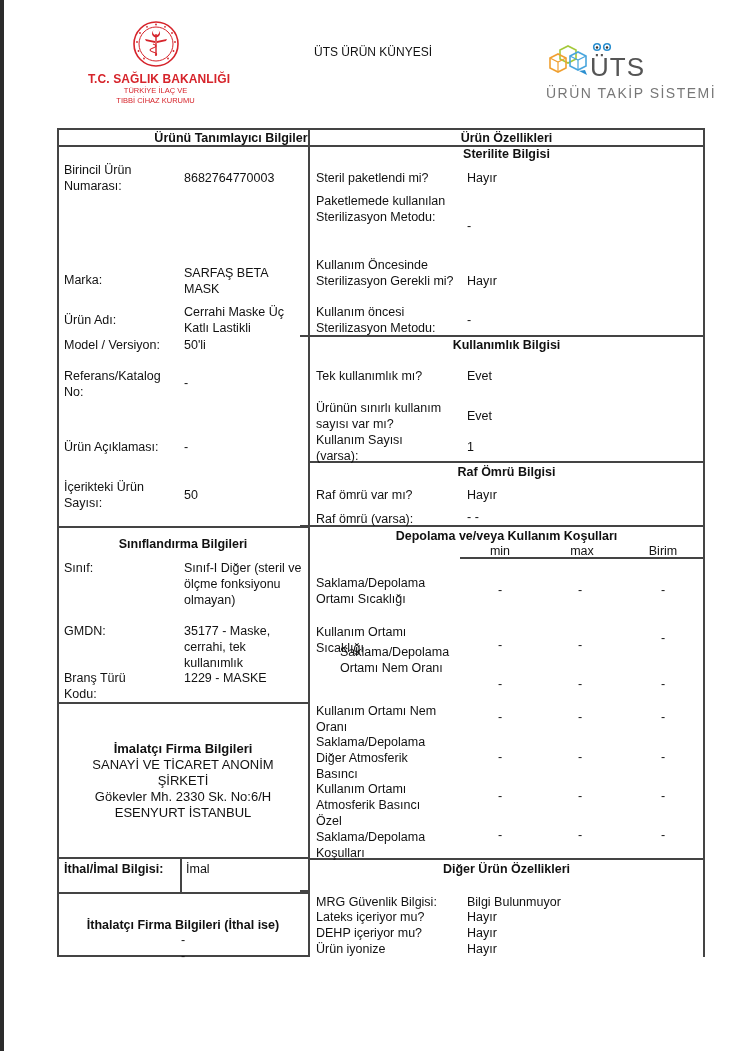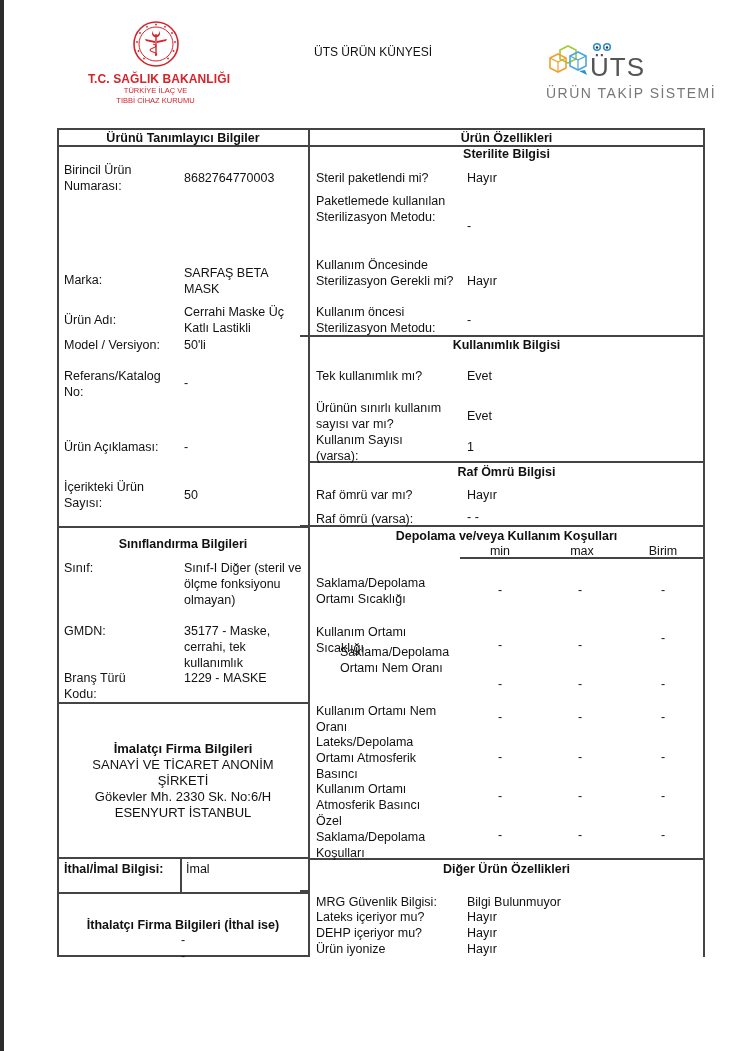--- a/index.html
+++ b/index.html
@@ -100,21 +100,21 @@
 
 <div class="line hline" style="left:308px; top:335px; width:396px;"></div>
 <div class="line hline" style="left:308px; top:461px; width:396px;"></div>
 <div class="line hline" style="left:300px; top:525px; width:404px;"></div>
 <div class="line hline" style="left:460px; top:557px; width:244px;"></div>
 <div class="line hline" style="left:308px; top:858px; width:396px;"></div>
 <div class="line hline" style="left:300px; top:702px; width:9px;"></div>
 <div class="line hline" style="left:300px; top:890px; width:9px;"></div>
 <div class="line hline" style="left:300px; top:335px; width:9px;"></div>
 
-<div class="abs hdr" style="left:58px; top:130px; width:250px;">Ürünü Tanımlayıcı Bilgiler</div>
+<div class="abs hdr" style="left:58px; top:130px; width:250px;padding-left:48px;">Ürünü Tanımlayıcı Bilgiler</div>
 
 <div class="abs" style="left:64px; top:162px; width:110px;">Birincil Ürün Numarası:</div>
 <div class="abs" style="left:184px; top:170px; width:120px;">8682764770003</div>
 
 <div class="abs" style="left:64px; top:272px;">Marka:</div>
 <div class="abs" style="left:184px; top:265px; width:100px;">SARFAŞ BETA MASK</div>
 
 <div class="abs" style="left:64px; top:312px;">Ürün Adı:</div>
 <div class="abs" style="left:184px; top:304px; width:120px;">Cerrahi Maske Üç Katlı Lastikli</div>
 
@@ -208,21 +208,21 @@
 <div class="abs" style="left:316px; top:644px; width:135px;margin-left:24px;">Saklama/Depolama Ortamı Nem Oranı</div>
 <div class="dash" style="left:498px; top:677px;">-</div>
 <div class="dash" style="left:578px; top:677px;">-</div>
 <div class="dash" style="left:661px; top:677px;">-</div>
 
 <div class="abs" style="left:316px; top:703px; width:140px;">Kullanım Ortamı Nem Oranı</div>
 <div class="dash" style="left:498px; top:710px;">-</div>
 <div class="dash" style="left:578px; top:710px;">-</div>
 <div class="dash" style="left:661px; top:710px;">-</div>
 
-<div class="abs" style="left:316px; top:734px; width:135px;">Lateks/Depolama Ortamı Atmosferik Basıncı</div>
+<div class="abs" style="left:316px; top:734px; width:135px;">Saklama/Depolama Diğer Atmosferik Basıncı</div>
 <div class="dash" style="left:498px; top:750px;">-</div>
 <div class="dash" style="left:578px; top:750px;">-</div>
 <div class="dash" style="left:661px; top:750px;">-</div>
 
 <div class="abs" style="left:316px; top:781px; width:130px;">Kullanım Ortamı Atmosferik Basıncı</div>
 <div class="dash" style="left:498px; top:789px;">-</div>
 <div class="dash" style="left:578px; top:789px;">-</div>
 <div class="dash" style="left:661px; top:789px;">-</div>
 
 <div class="abs" style="left:316px; top:813px; width:125px;">Özel Saklama/Depolama Koşulları</div>

